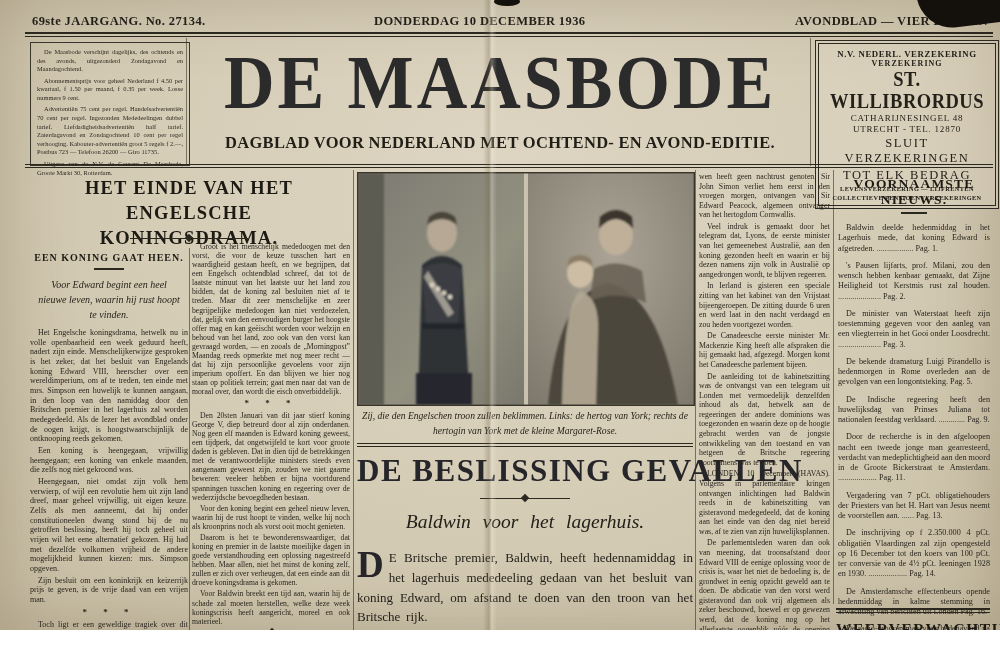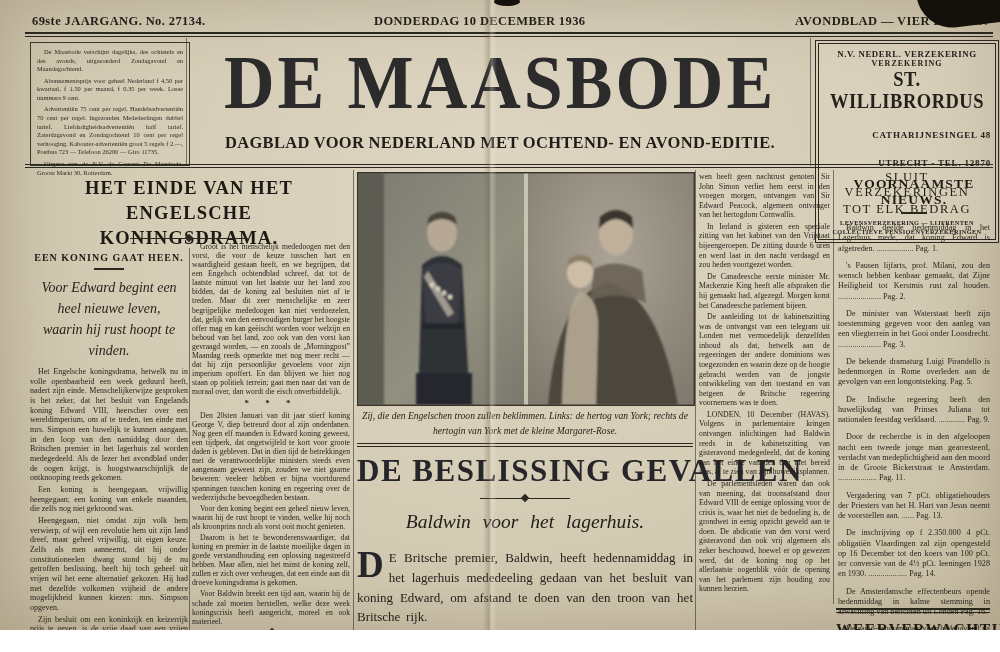--- a/index.html
+++ b/index.html
@@ -17,31 +17,31 @@
   .rule-thin2{border-top:1px solid #2b2820;border-bottom:1px solid #2b2820;height:2px;}
   
   .colophon{border:1px solid #3a362c;padding:5px 6px;font-size:6.45px;line-height:1.33;text-align:justify;color:#2e2a21;}
   .colophon p{margin:0 0 3px 0;text-indent:7px;}
   .mast-title{font-weight:bold;font-size:70px;line-height:1;letter-spacing:3px;color:#2c2b2c;text-align:center;transform:scaleY(1.1);transform-origin:top center;white-space:nowrap;}
   .mast-sub{font-weight:bold;font-size:16.5px;letter-spacing:.3px;color:#211e18;text-align:center;white-space:nowrap;}
   .ad-box{border:4px double #2c2922;background:rgba(226,218,200,.35);text-align:center;padding:5px 4px 4px 4px;color:#24211a;}
   .ad-l1{font-weight:bold;font-size:8.8px;letter-spacing:.6px;}
   .ad-l2{font-weight:bold;font-size:8px;letter-spacing:1px;}
   .ad-name{font-weight:bold;font-size:18.5px;letter-spacing:.5px;margin:2px 0 1px 0;transform:scaleY(1.08);}
-  .ad-addr{font-weight:bold;font-size:9px;letter-spacing:.8px;margin-top:18px;text-align:right;}
+  .ad-addr{font-weight:normal;font-size:9px;letter-spacing:.8px;margin-top:1px;}
   .ad-big{font-size:12.5px;letter-spacing:1.6px;margin-top:2px;}
   .ad-sm{font-weight:bold;font-size:6.3px;letter-spacing:.4px;margin-top:2px;}
   .vr{width:1px;background:rgba(42,36,24,.55);}
   
   .lead-headline{font-weight:bold;font-size:18.5px;line-height:1.35;letter-spacing:1.2px;text-align:center;color:#1d1a14;}
   .divider{background:#2b2820;height:1px;}
   .divider::before{content:"";position:absolute;left:50%;top:-3px;width:6px;height:6px;background:#2b2820;transform:translateX(-50%) rotate(45deg);}
   .kicker{font-weight:bold;font-size:10px;letter-spacing:1px;text-align:center;color:#1d1a14;}
   .kicker-rule{width:30px;height:2px;background:#2b2820;margin:5px auto 0 auto;}
-  .lead-intro{font-style:italic;font-size:14px;line-height:1.5;text-align:center;color:#27231b;font-family:Liberation Serif, serif;}
+  .lead-intro{font-style:italic;font-size:10px;line-height:1.5;text-align:center;color:#27231b;font-family:Liberation Serif, serif;}
   .body-col{font-size:8px;line-height:1.21;text-align:justify;overflow:hidden;color:#29251d;}
   .body-col p{margin:0 0 2px 0;text-indent:8px;}
   .body-col p.noind{text-indent:0;}
   .stars{text-align:center;font-weight:bold;font-size:9px;letter-spacing:7px;margin:3px 0;text-indent:0;}
   .col4{font-size:7.8px;line-height:1.23;}
   
   .photo-box{border:1px solid #39342a;overflow:hidden;background:#8b887e;}
   .caption{font-style:italic;font-size:9.6px;line-height:1.55;text-align:center;color:#26221a;}
   .decision-h{font-weight:bold;font-size:31px;letter-spacing:1.5px;text-align:center;color:#26252a;white-space:nowrap;transform:scaleY(1.05);}
   .decision-sub{font-style:italic;font-size:19.5px;word-spacing:7px;text-align:center;color:#23201a;}
@@ -189,20 +189,21 @@
   <div class="abs divider" style="left:480px;top:498px;width:90px;"></div>
   <div class="abs decision-sub" style="left:357px;top:511px;width:336px;">Baldwin voor het lagerhuis.</div>
   <div class="abs decision-body" style="left:357px;top:548px;width:336px;height:100px;">
     <p class="first"><span class="dropcap">D</span><span>E Britsche premier, Baldwin, heeft hedennamiddag in het lagerhuis mededeeling gedaan van het besluit van koning Edward, om afstand te doen van den troon van het Britsche rijk.</span></p>
     <p>In het lagerhuis maakte deze bekendmaking een diepen indruk.</p>
 
   </div>
 
   <div class="abs body-col col4" style="left:699px;top:172px;width:131px;height:476px;">
     <p class="noind">wen heeft geen nachtrust genoten. Sir John Simon verliet hem eerst in den vroegen morgen, ontvangen van Sir Edward Peacock, algemeen ontvanger van het hertogdom Cornwallis.</p>
+    <p>Veel indruk is gemaakt door het telegram dat, Lyons, de eerste minister van het gemeenebest Australië, aan den koning gezonden heeft en waarin er bij dezen namens zijn volk in Australië op aangedrongen wordt, te blijven regeeren.</p>
     <p>In Ierland is gisteren een speciale zitting van het kabinet van den Vrijstaat bijeengeroepen. De zitting duurde 6 uren en werd laat in den nacht verdaagd en zou heden voortgezet worden.</p>
     <p>De Canadeesche eerste minister Mr. Mackenzie King heeft alle afspraken die hij gemaakt had, afgezegd. Morgen komt het Canadeesche parlement bijeen.</p>
     <p>De aanleiding tot de kabinetszitting was de ontvangst van een telegram uit Londen met vermoedelijk denzelfden inhoud als dat, hetwelk aan de regeeringen der andere dominions was toegezonden en waarin deze op de hoogte gebracht werden van de jongste ontwikkeling van den toestand en van hetgeen de Britsche regeering voornemens was te doen.</p>
     <p>LONDEN, 10 December (HAVAS). Volgens in parlementaire kringen ontvangen inlichtingen had Baldwin reeds in de kabinetszitting van gisteravond medegedeeld, dat de koning aan het einde van den dag niet bereid was, af te zien van zijn huwelijksplannen.</p>
     <p>De parlementsleden waren dan ook van meening, dat troonsafstand door Edward VIII de eenige oplossing voor de crisis is, waar het niet de bedoeling is, de grondwet in eenig opzicht geweld aan te doen. De abdicatie van den vorst werd gisteravond dan ook vrij algemeen als zeker beschouwd, hoewel er op gewezen werd, dat de koning nog op het allerlaatste oogenblik vóór de opening van het parlement zijn houding zou kunnen herzien.</p>
 
   </div>
 
   <div class="abs" style="left:838px;top:176px;width:152px;">
     <div class="news-h">VOORNAAMSTE NIEUWS.</div>

